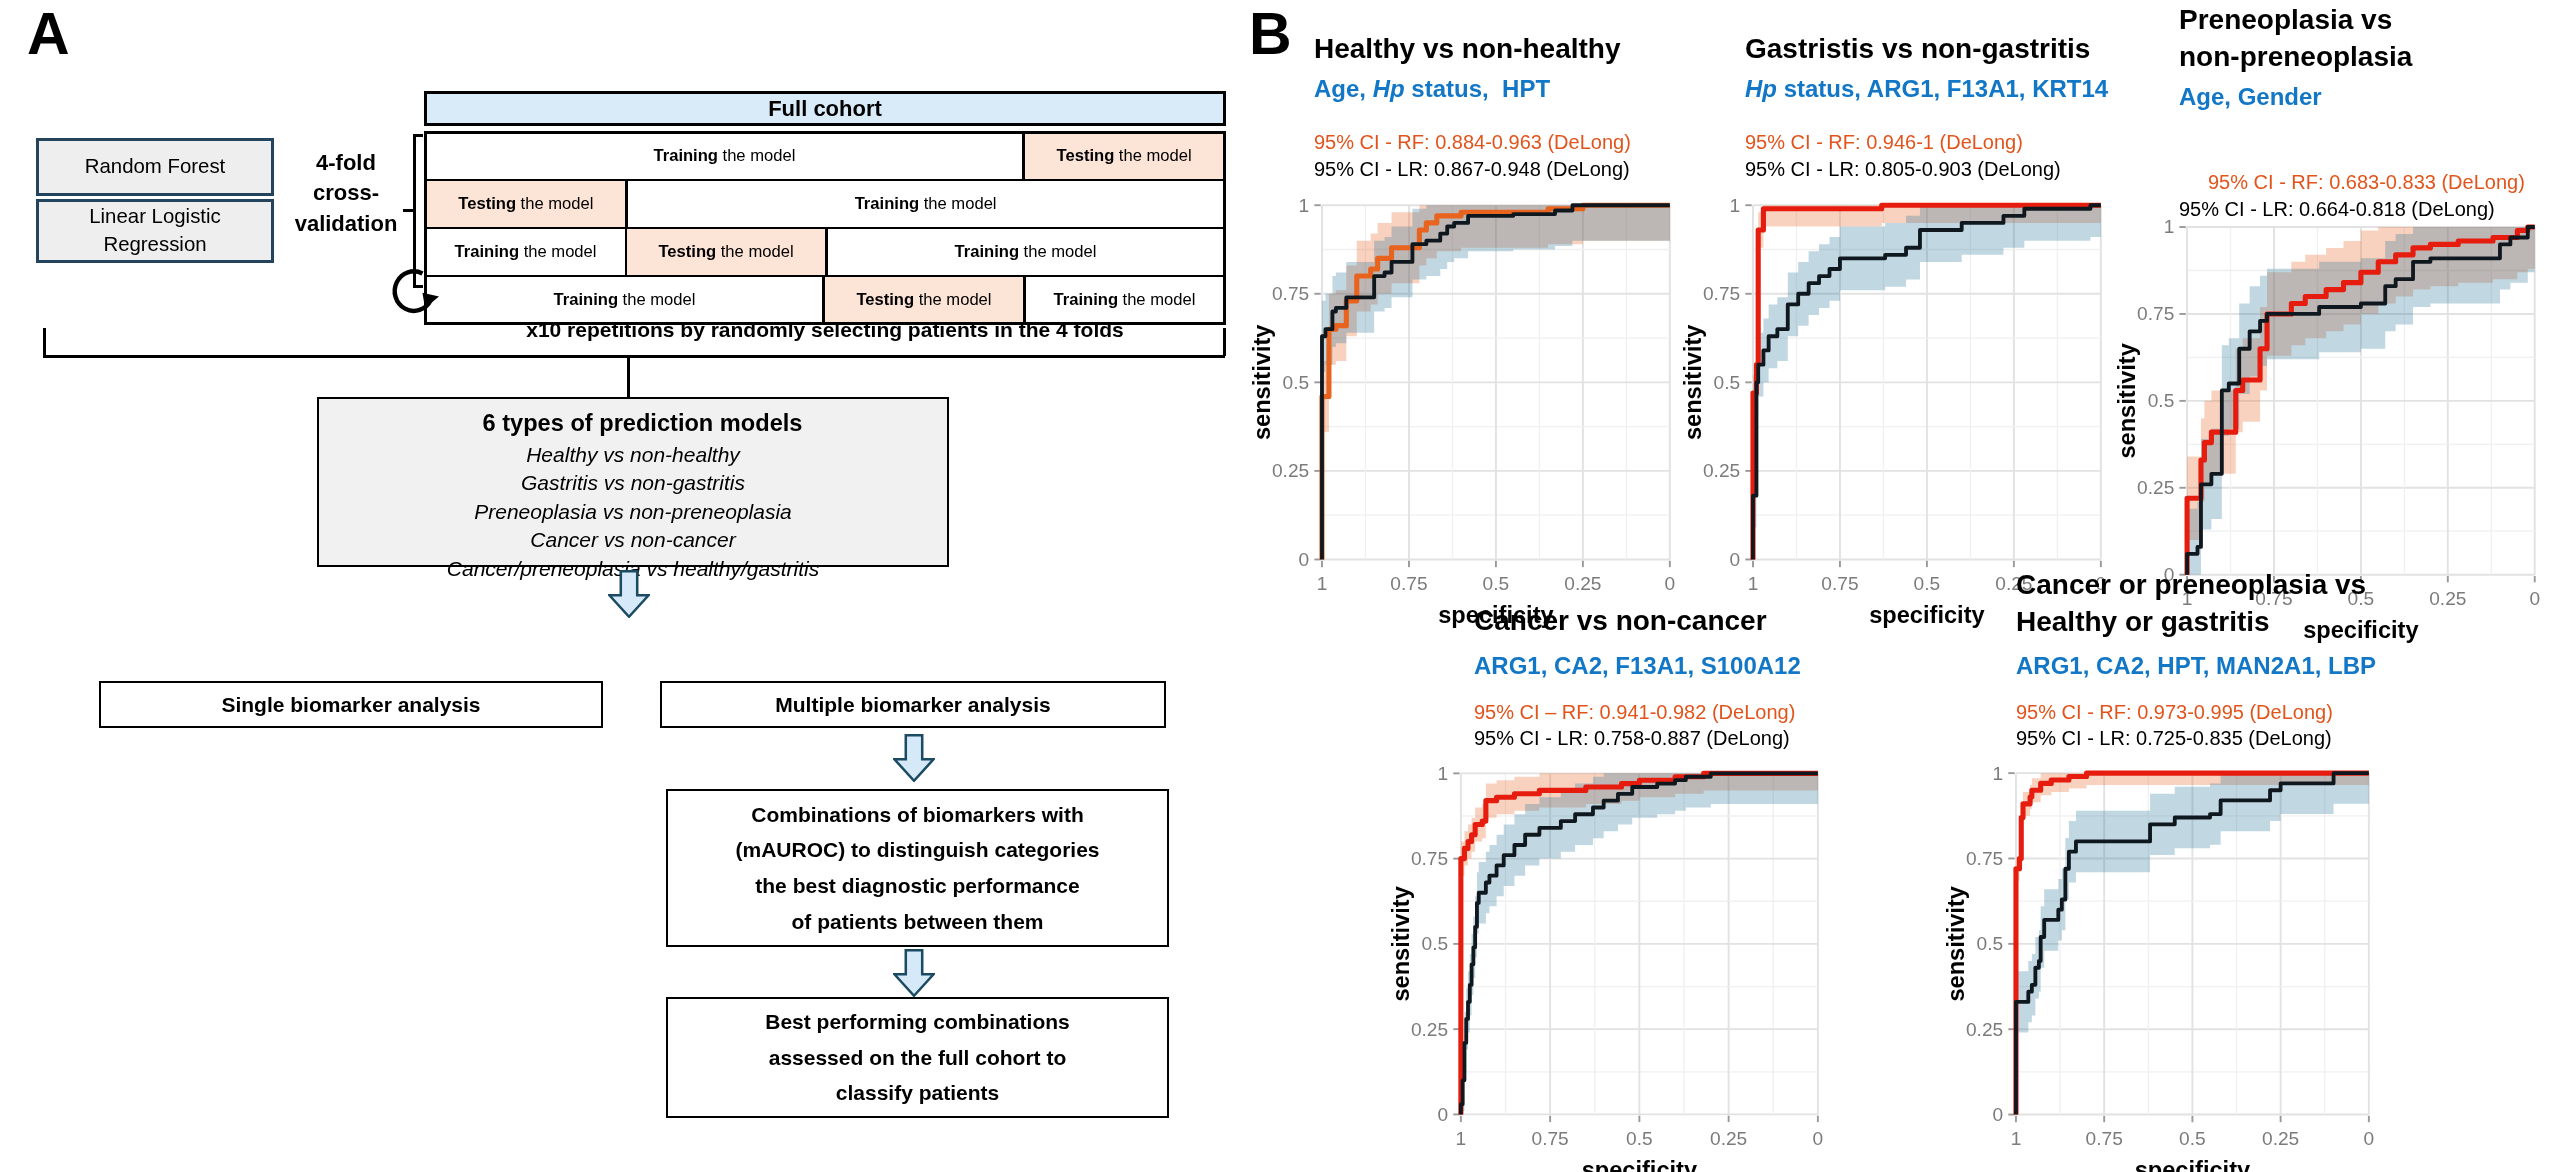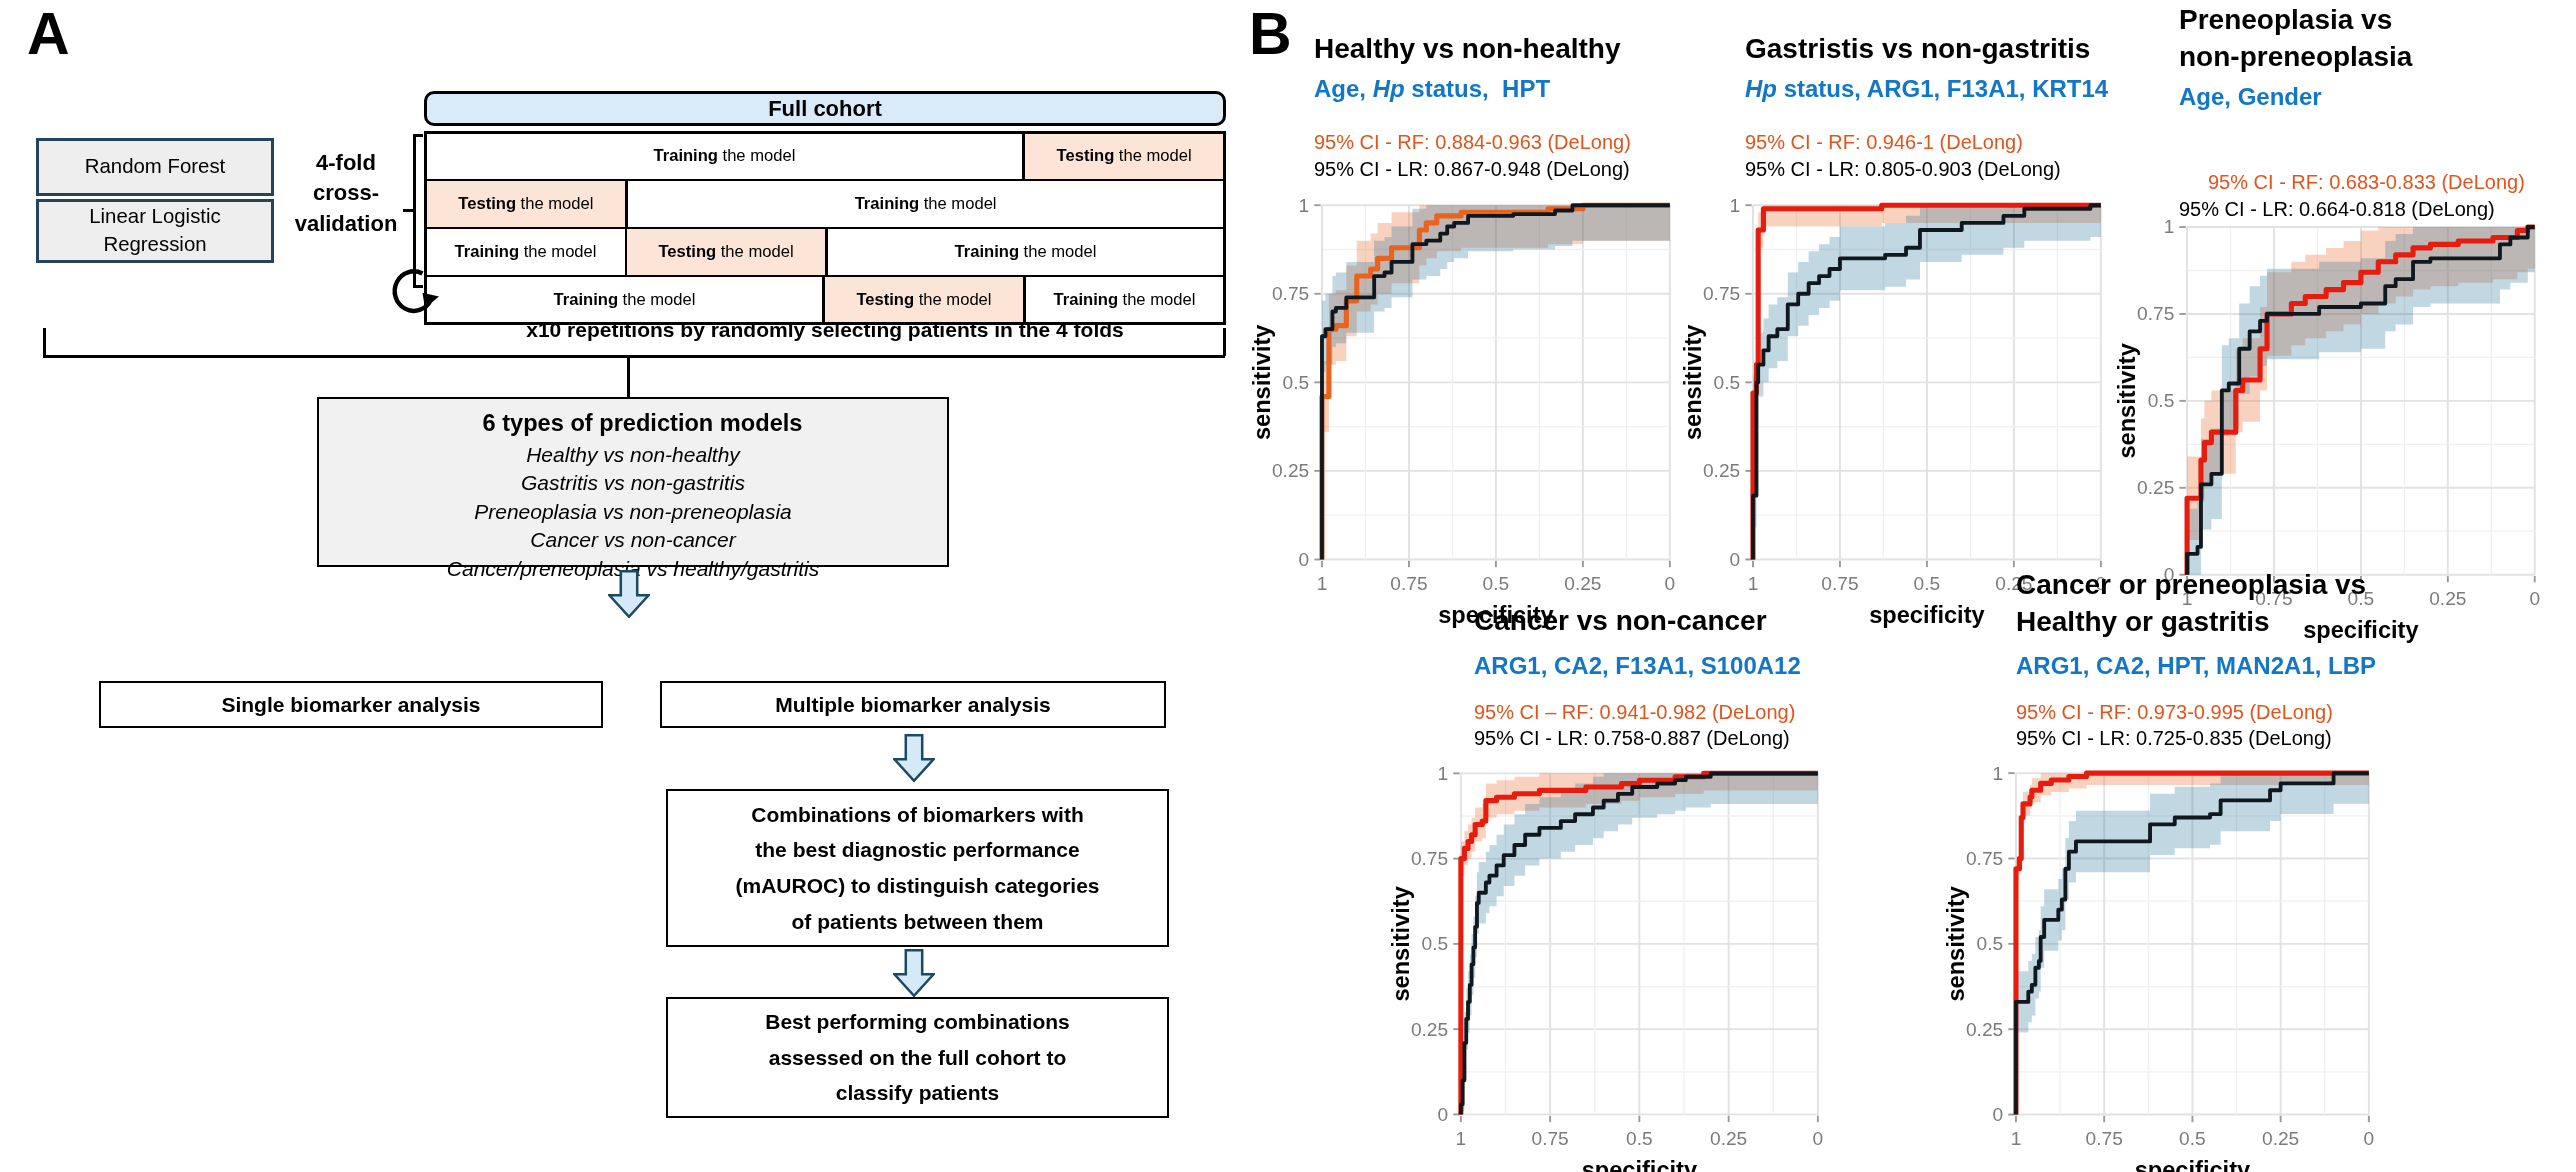--- a/index.html
+++ b/index.html
@@ -44,21 +44,21 @@
         <div>Regression</div>
       </div>
     </div>
 
   <div class="abs cv-label" style="left:274px;top:148px;width:144px;" id="cvLabel">
       <div>4-fold</div>
       <div>cross-</div>
       <div>validation</div>
     </div>
 
-  <div class="box full-cohort" style="left:424px;top:91px;width:802px;height:35px;border-radius:10px;">Full cohort</div>
+  <div class="box full-cohort" style="left:424px;top:91px;width:802px;height:35px;">Full cohort</div>
 
   <div class="fold-table" style="left:424px;top:131px;width:802px;height:194px;" id="foldTable">
       <div class="fold-row">
         <div class="fold-cell" style="flex: 3 1 0%;">
           <b>Training</b>
           <span>the model</span>
         </div>
         <div class="fold-cell test" style="flex: 1 1 0%;">
           <b>Testing</b>
           <span>the model</span>
@@ -143,22 +143,22 @@
 
   <div id="arrow2" class="abs" style="left:893px;top:734px;">
       <svg width="42" height="48" viewBox="0 0 66 76">
         <polygon points="20,2 46,2 46,40 64,40 33,74 2,40 20,40" fill="#d6e9f8" stroke="#1b4a63" stroke-width="4" stroke-linejoin="miter"></polygon>
       </svg>
     </div>
 
   <div class="box flow-box" style="left:666px;top:789px;width:503px;height:158px;" id="combBox">
       <div>
         <div>Combinations of biomarkers with</div>
+        <div>(mAUROC) to distinguish categories</div>
         <div>the best diagnostic performance</div>
-        <div>(mAUROC) to distinguish categories</div>
         <div>of patients between them</div>
       </div>
     </div>
 
   <div id="arrow3" class="abs" style="left:893px;top:949px;">
       <svg width="42" height="48" viewBox="0 0 66 76">
         <polygon points="20,2 46,2 46,40 64,40 33,74 2,40 20,40" fill="#d6e9f8" stroke="#1b4a63" stroke-width="4" stroke-linejoin="miter"></polygon>
       </svg>
     </div>
 

